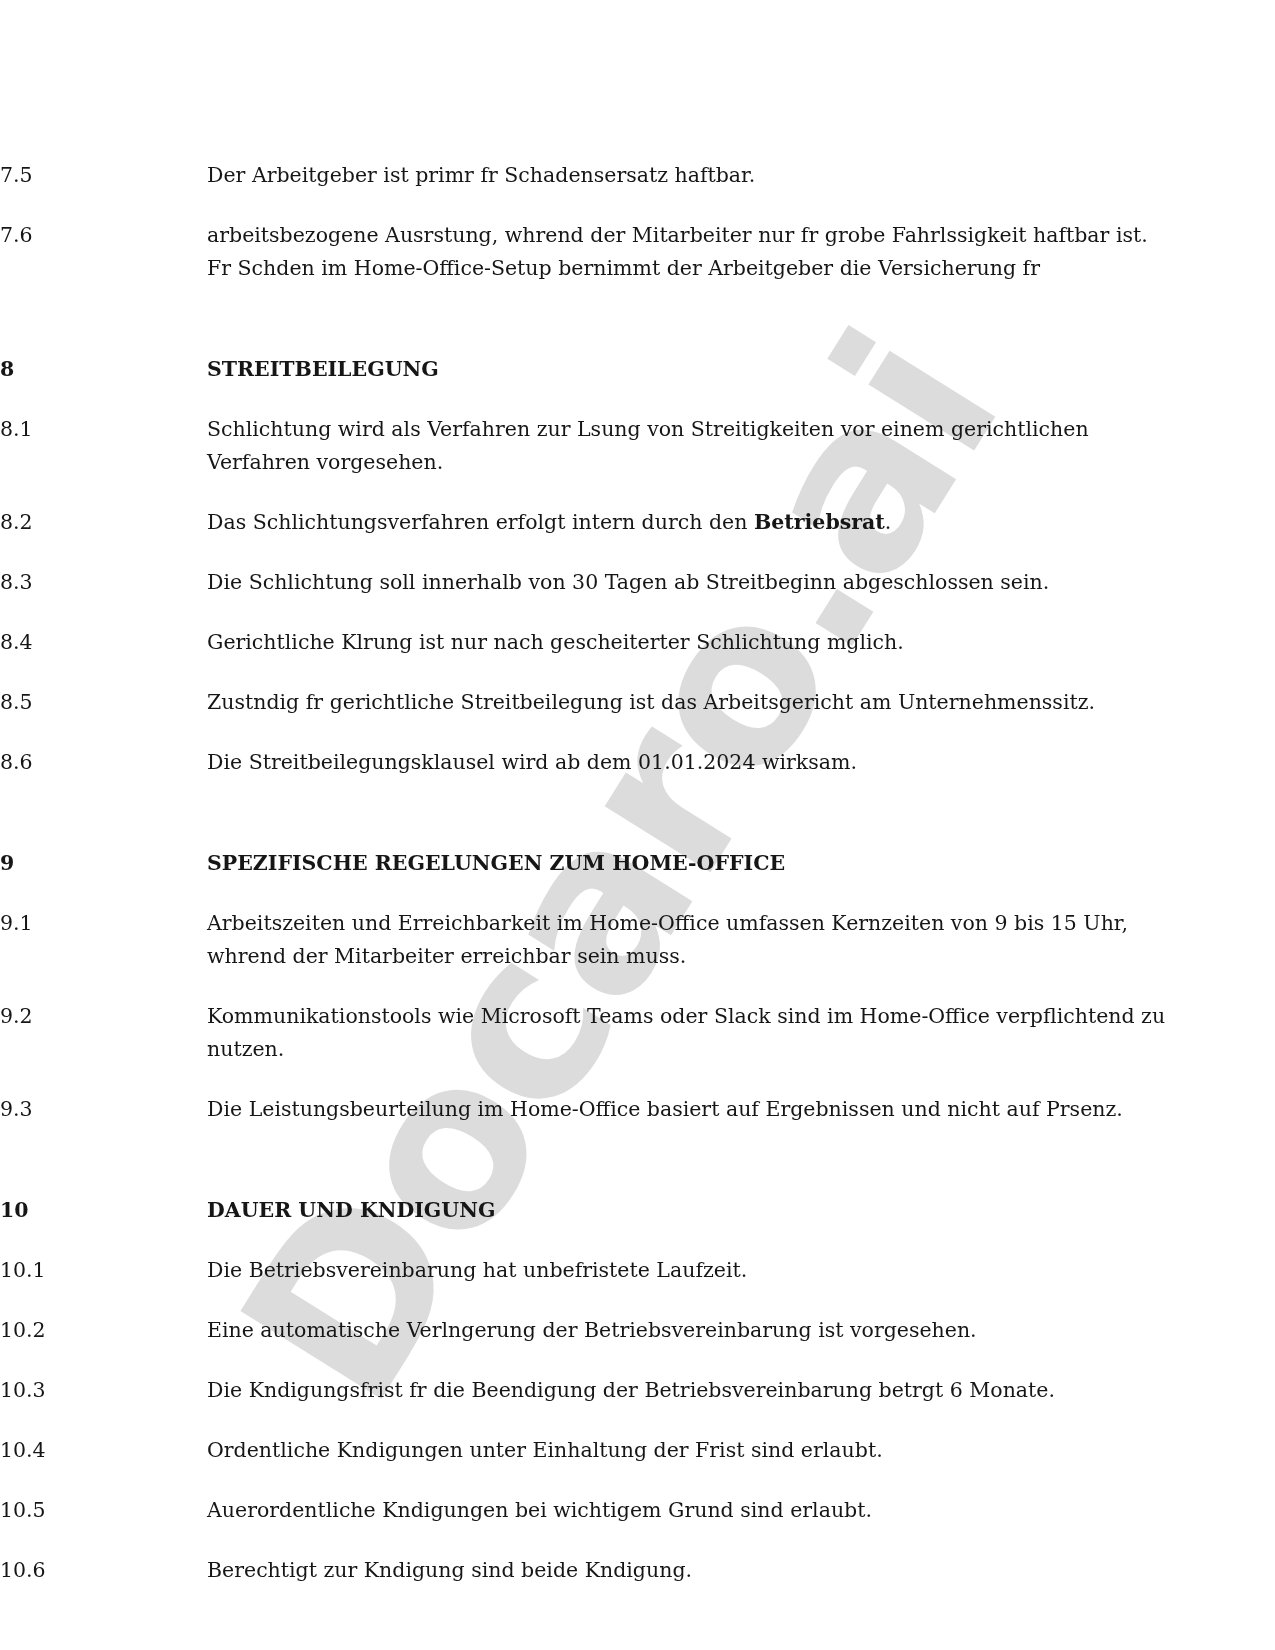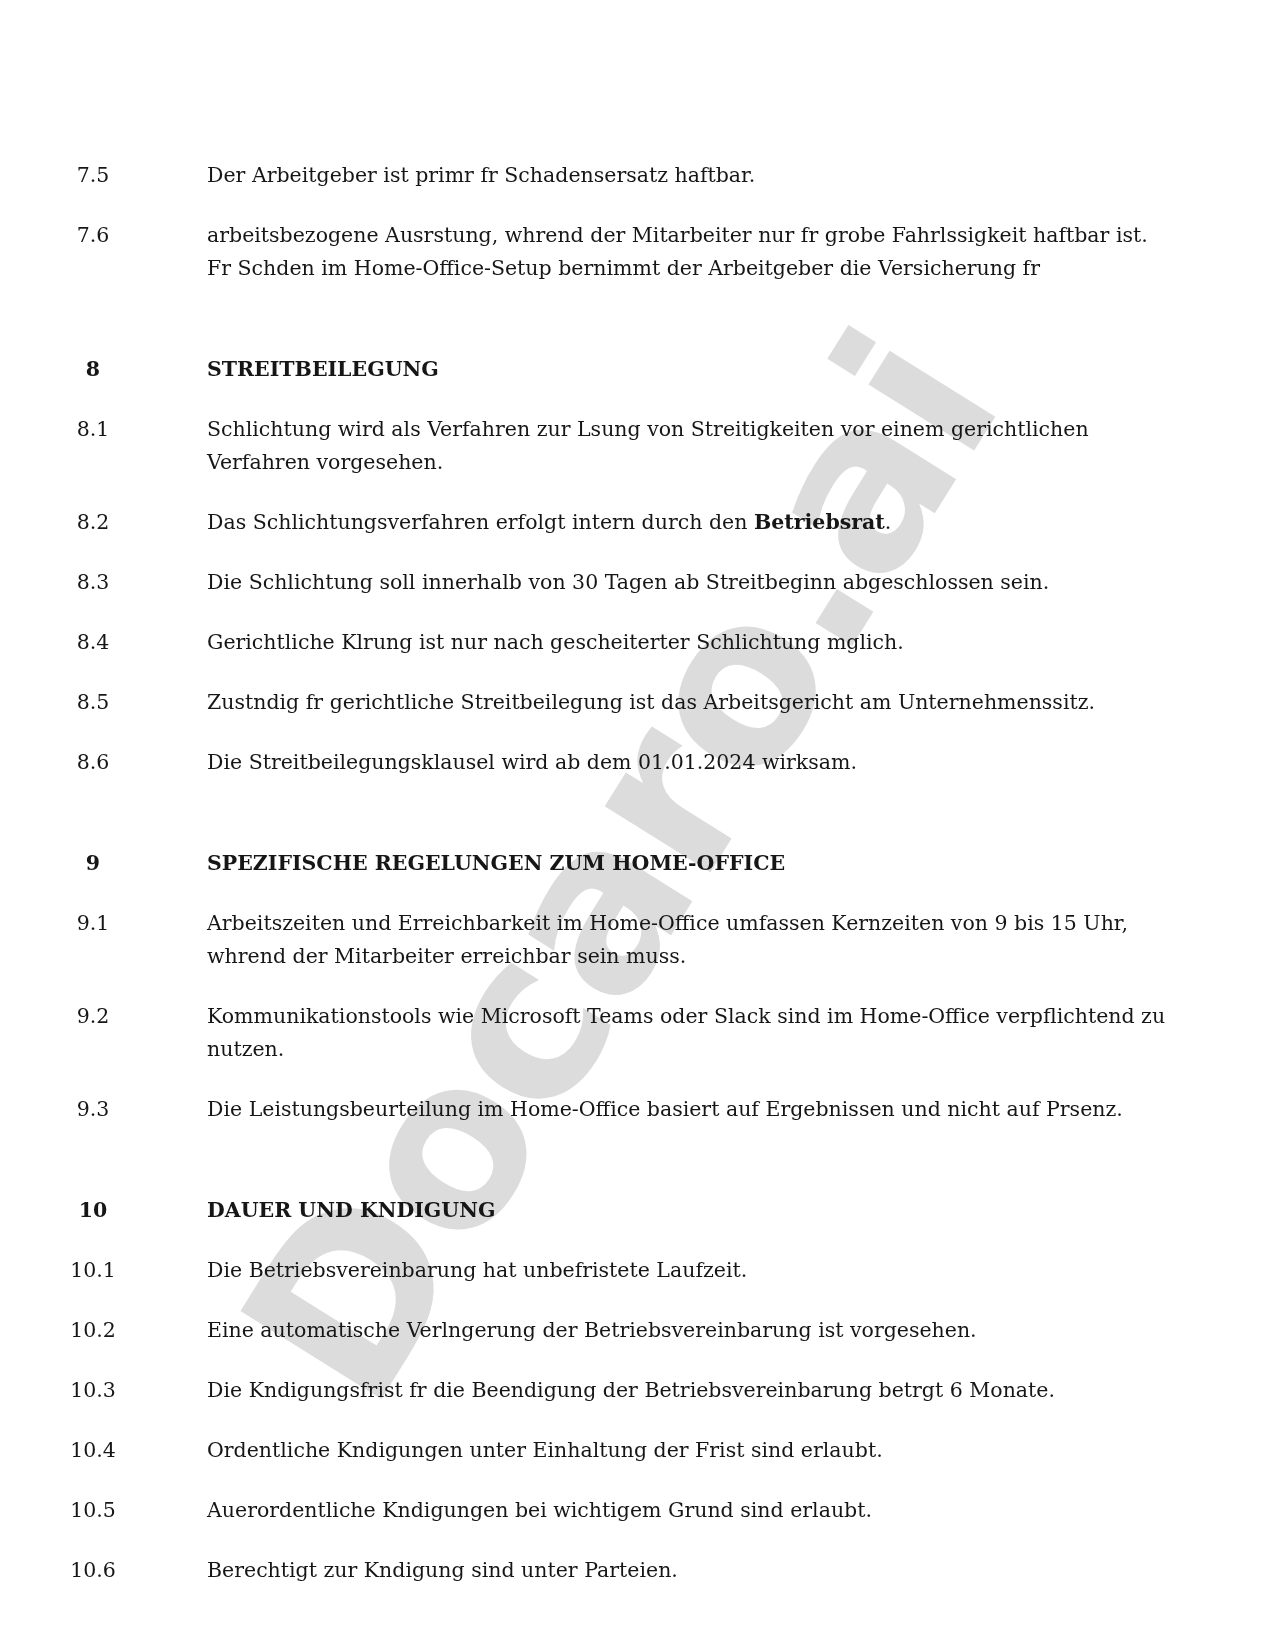--- a/index.html
+++ b/index.html
@@ -34,21 +34,21 @@
   .item {
     display: grid;
     grid-template-columns: 186px 1fr;
     column-gap: 21px;
     margin-top: 27px;
     font-size: 20.5px;
     line-height: 33px;
   }
   .item.first { margin-top: 0; }
   .item.heading { margin-top: 68px; font-weight: bold; }
-  .num { text-align: center; white-space: nowrap; }
+  .num { text-align: left; white-space: nowrap; }
   .heading .num { font-weight: bold; }
   .body { text-align: left; }
   .line { white-space: nowrap; }
   .title { white-space: nowrap; font-weight: bold; }
   .b { font-weight: bold; text-align: center; }
 </style>
 </head>
 <body>
 
 <div class="page">
@@ -184,18 +184,18 @@
     <div class="item">
       <div class="num">10.5</div>
       <div class="body">
         <div class="line">Auerordentliche Kndigungen bei wichtigem Grund sind erlaubt.</div>
       </div>
     </div>
 
     <div class="item">
       <div class="num">10.6</div>
       <div class="body">
-        <div class="line">Berechtigt zur Kndigung sind unter Parteien.</div>
+        <div class="line">Berechtigt zur Kndigung sind beide Kndigung.</div>
       </div>
     </div>
 
   </div>
 </div>
 
 </body></html>

